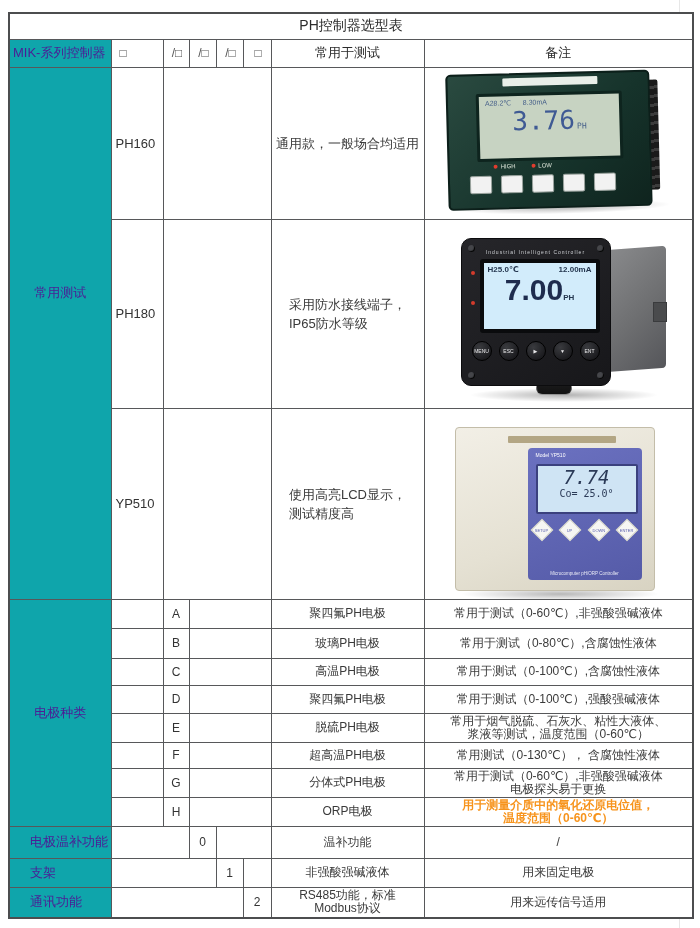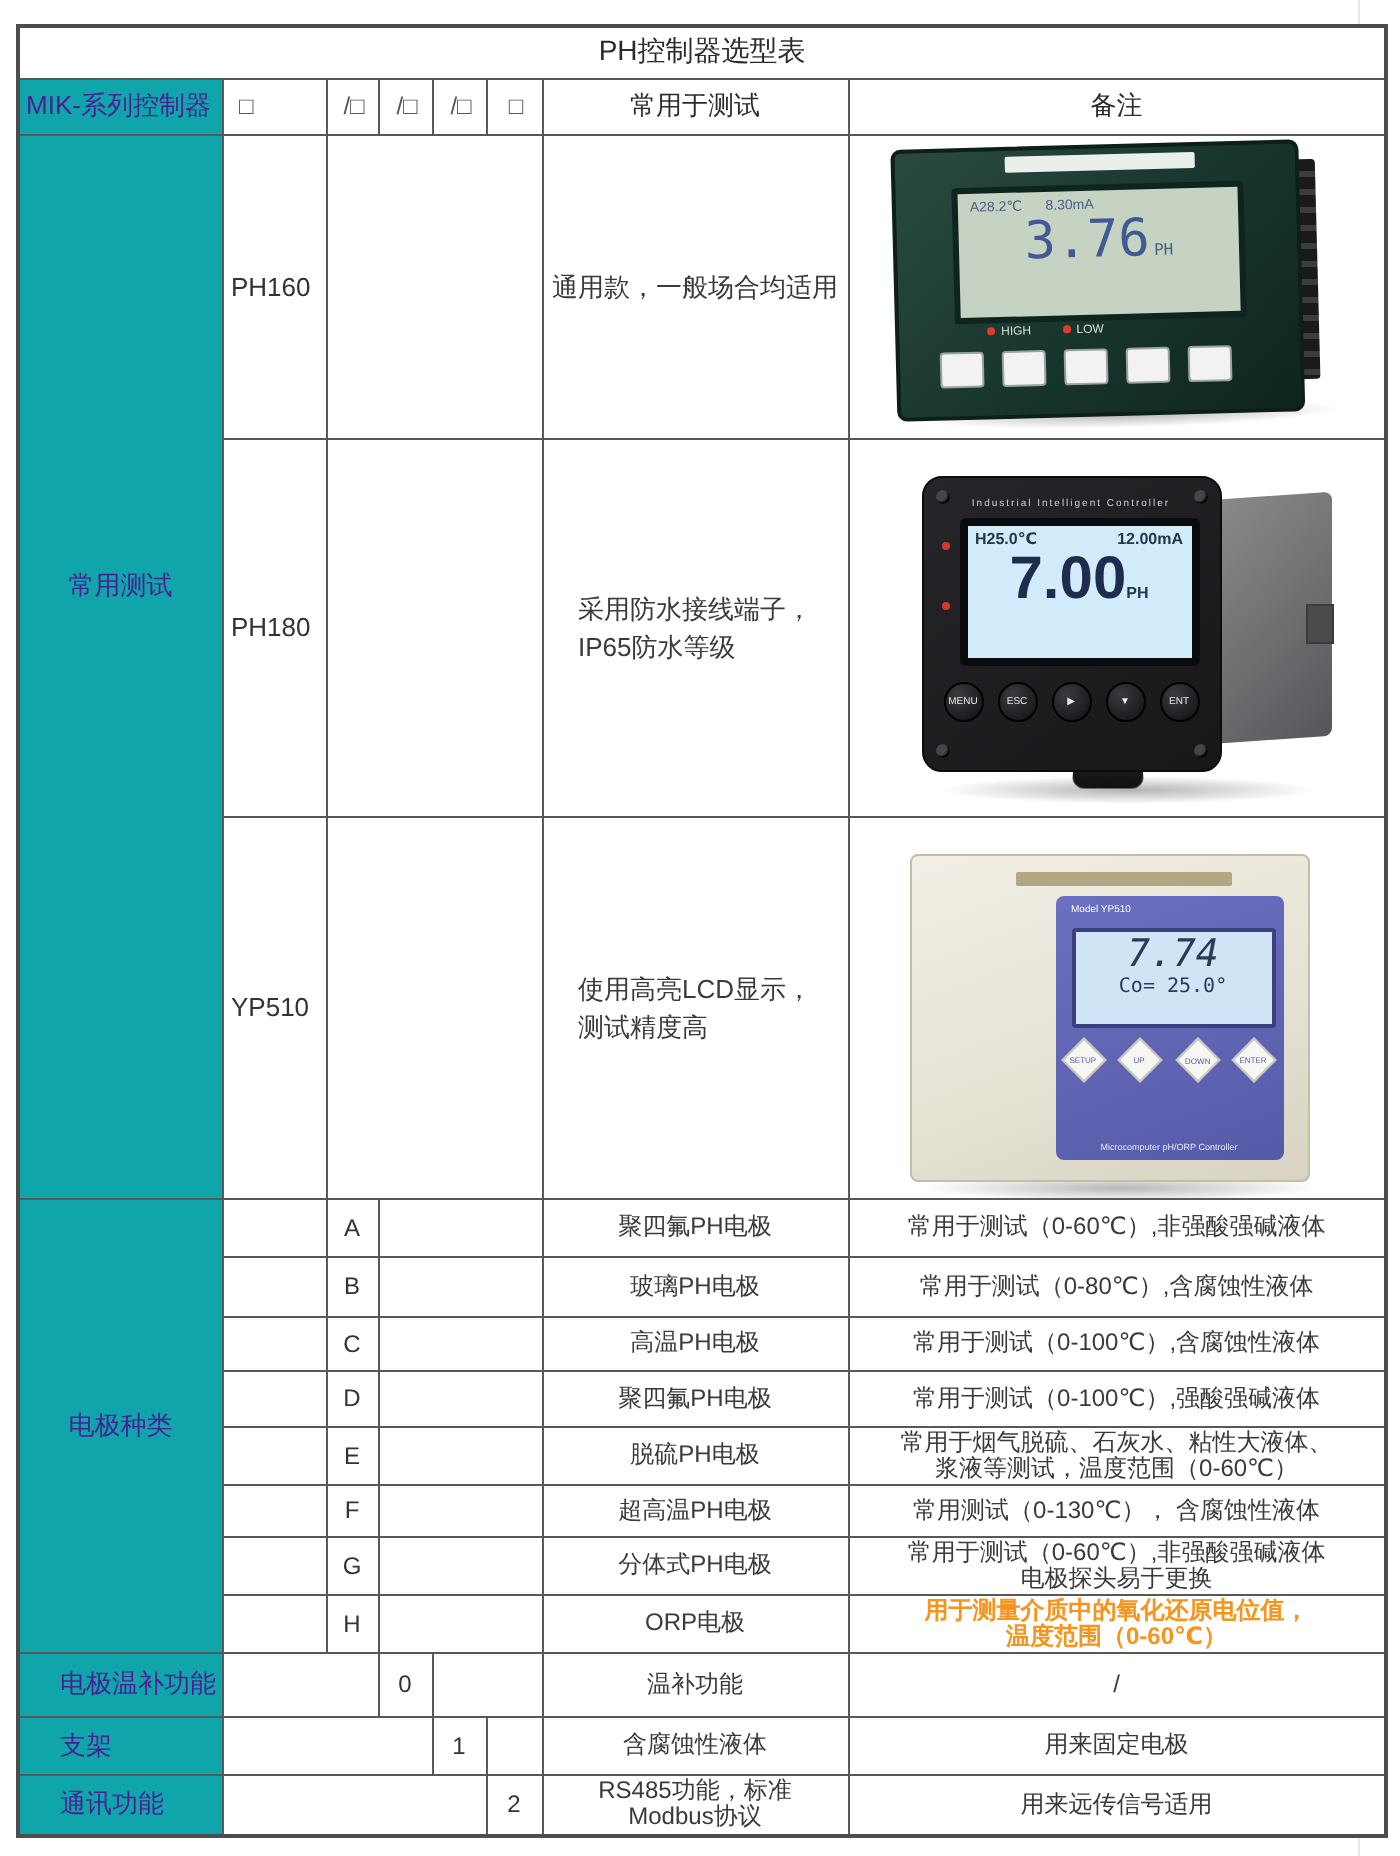--- a/index.html
+++ b/index.html
@@ -278,21 +278,21 @@
     <td class="code">0</td>
     <td colspan="2"></td>
     <td class="ename">温补功能</td>
     <td class="enote">/</td>
   </tr>
   <tr style="height:29px">
     <td class="green opt">支架</td>
     <td colspan="3"></td>
     <td class="code">1</td>
     <td></td>
-    <td class="ename">含腐蚀性液体</td>
+    <td class="ename">非强酸强碱液体</td>
     <td class="enote">用来固定电极</td>
   </tr>
   <tr style="height:31px">
     <td class="green opt">通讯功能</td>
     <td colspan="4"></td>
     <td class="code">2</td>
     <td class="enote">RS485功能，标准
 Modbus协议</td>
     <td class="enote">用来远传信号适用</td>
   </tr>

